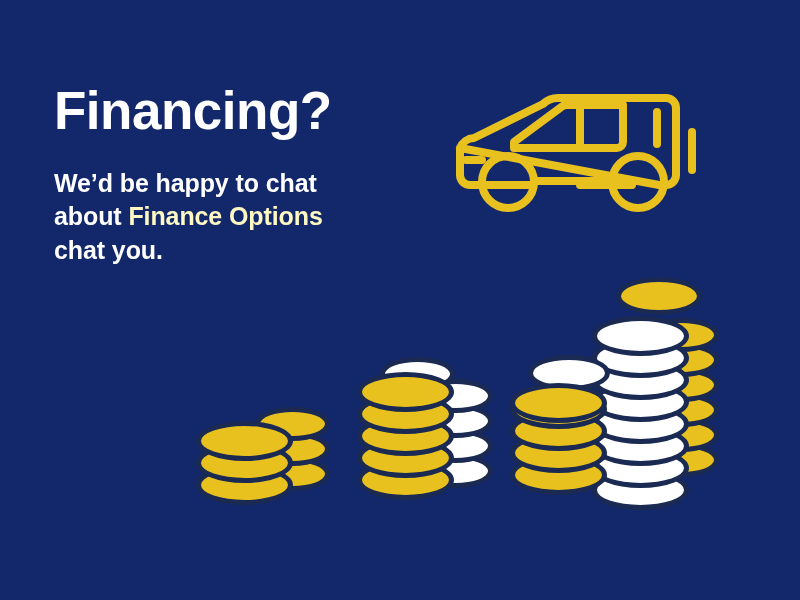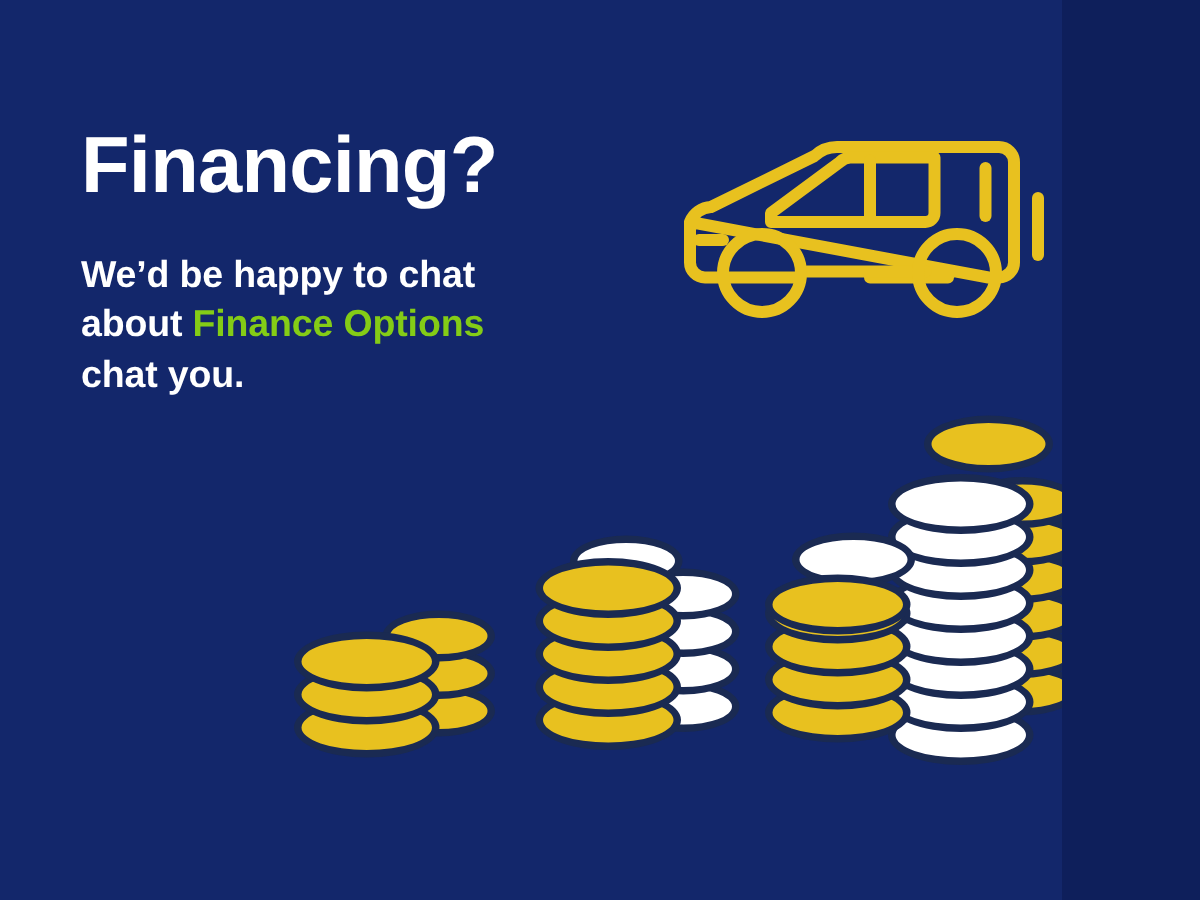--- a/index.html
+++ b/index.html
@@ -2,21 +2,21 @@
 <html><head>
 <meta charset="utf-8">
 <style>
   html, body {
     margin: 0;
     padding: 0;
     background: #0e1f5b;
   }
   #canvas {
     position: relative;
-    width: 708px;
+    width: 800px;
     height: 600px;
     background: #13276b;
     overflow: hidden;
     font-family: "Liberation Sans", sans-serif;
     -webkit-font-smoothing: antialiased;
   }
 
   
   #headline {
     position: absolute;
@@ -36,21 +36,21 @@
   #subtitle {
     margin: 0;
     padding-top: 28px;
     font-size: 25px;
     font-weight: bold;
     color: #ffffff;
     line-height: 1.34;
     letter-spacing: -0.1px;
     width: 305px;
   }
-  .gold-text { color: #84cc16; }
+  .gold-text { color: #fef9c3; }
 
   
   #car-icon {
     position: absolute;
     left: 452px;
     top: 80px;
     width: 265px;
     height: 135px;
   }
 

